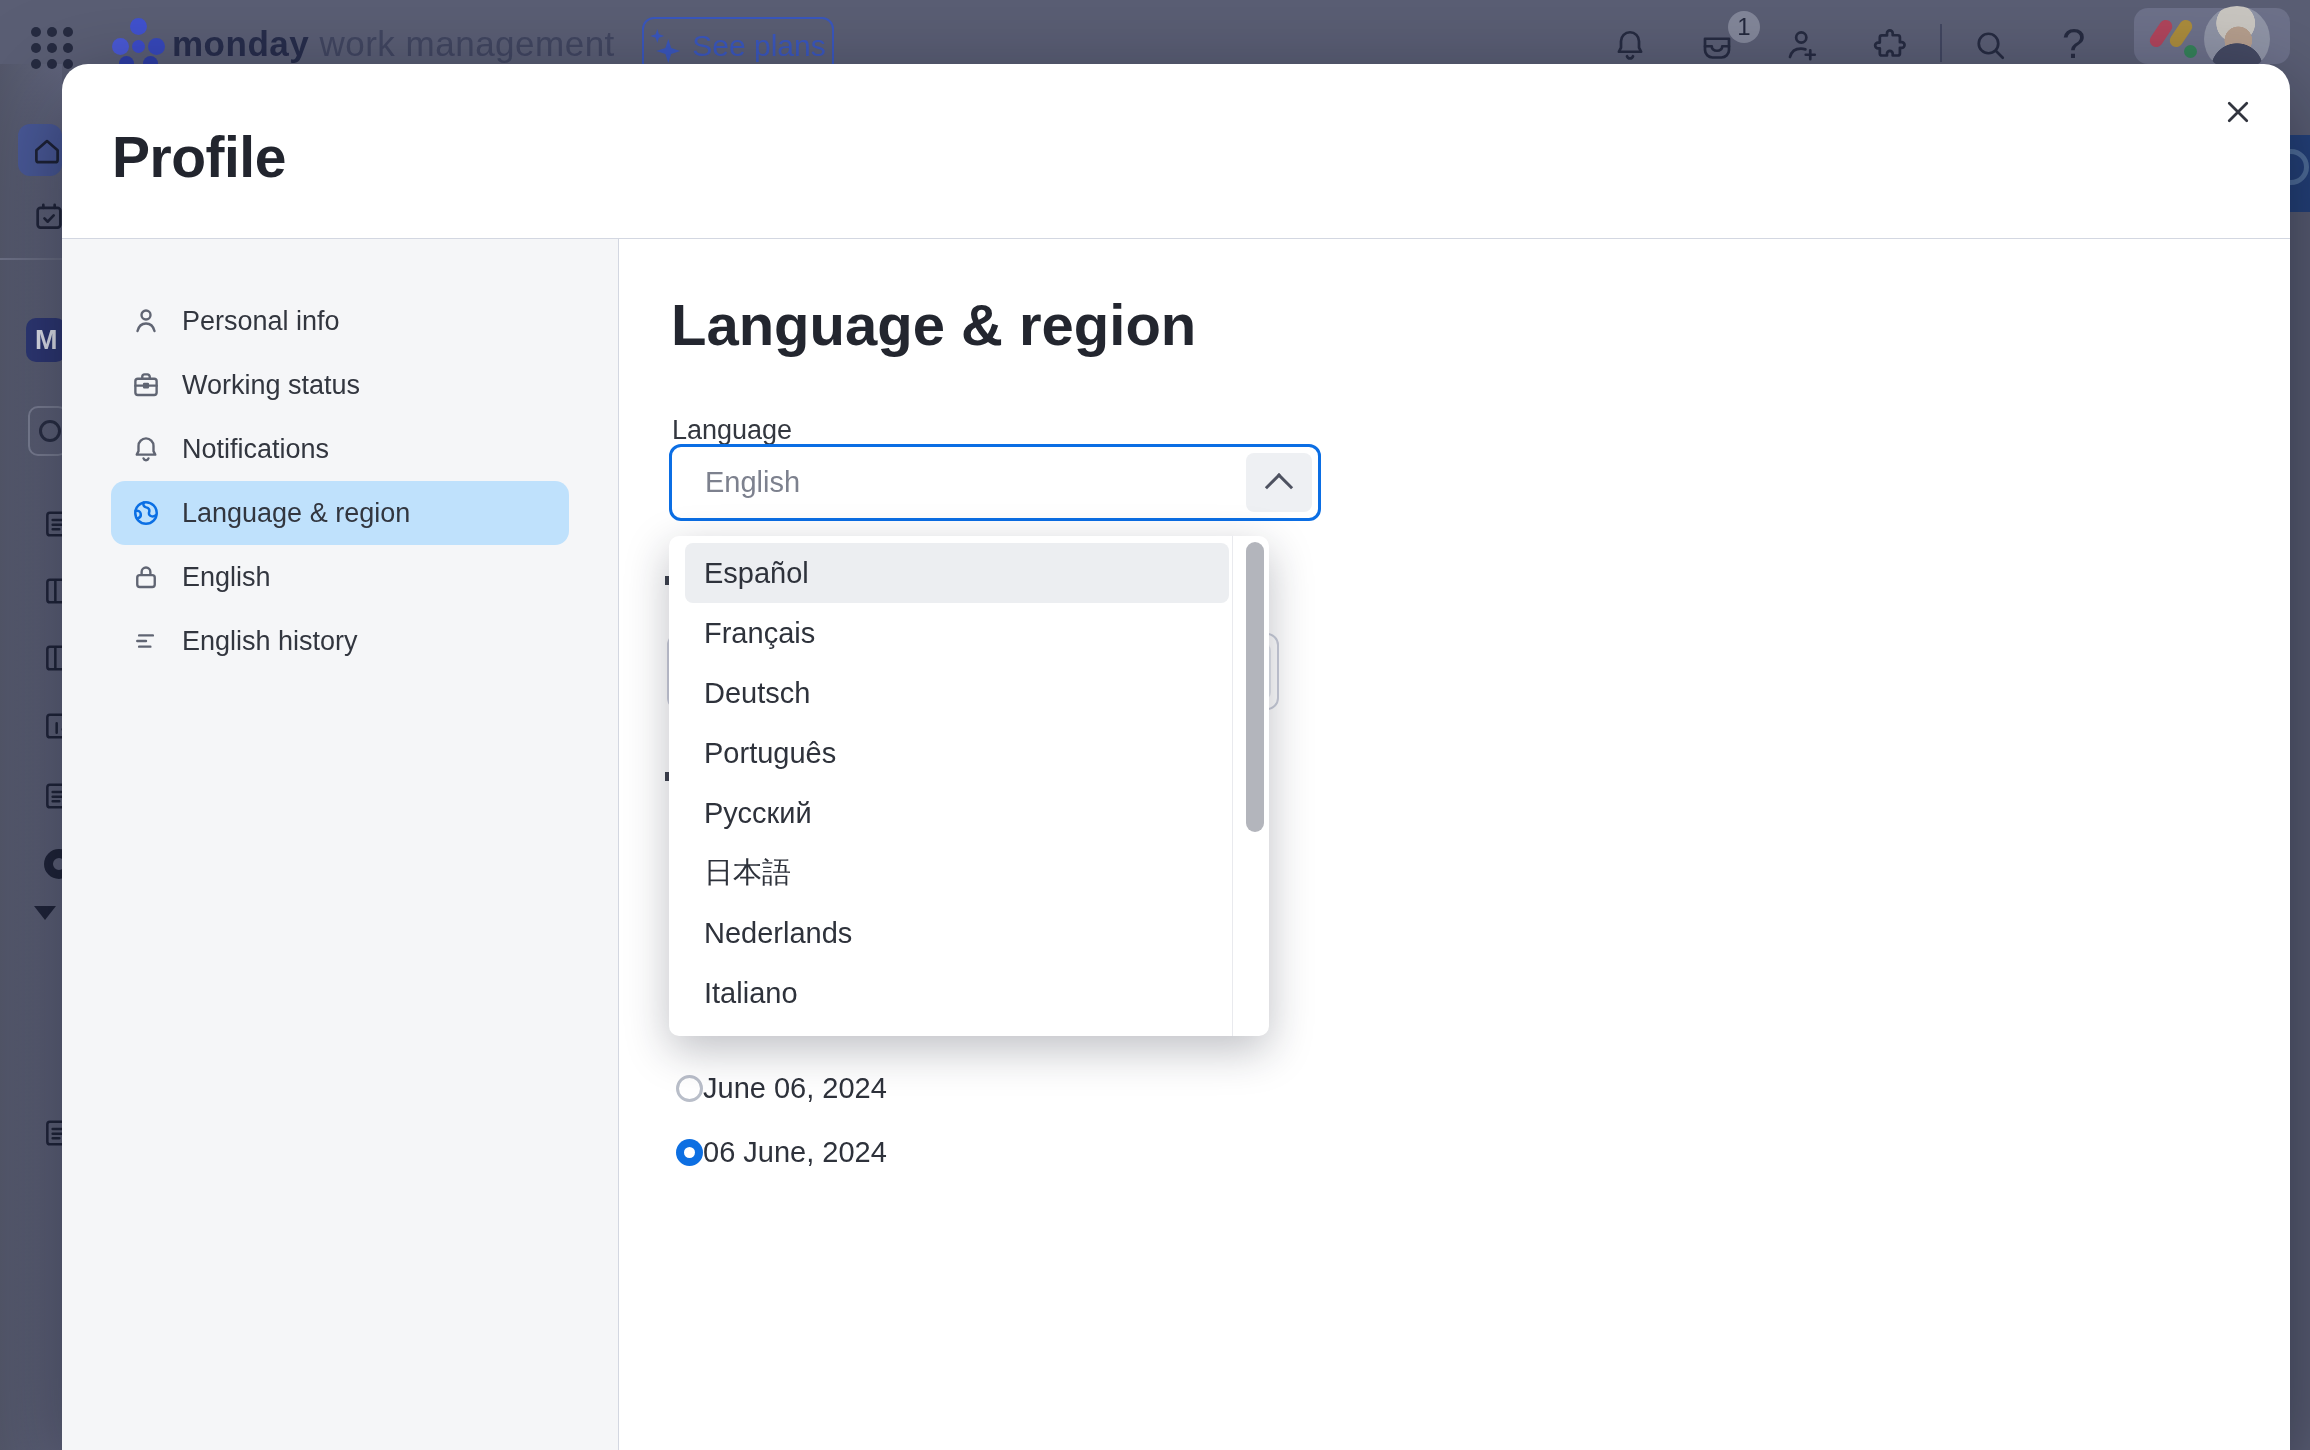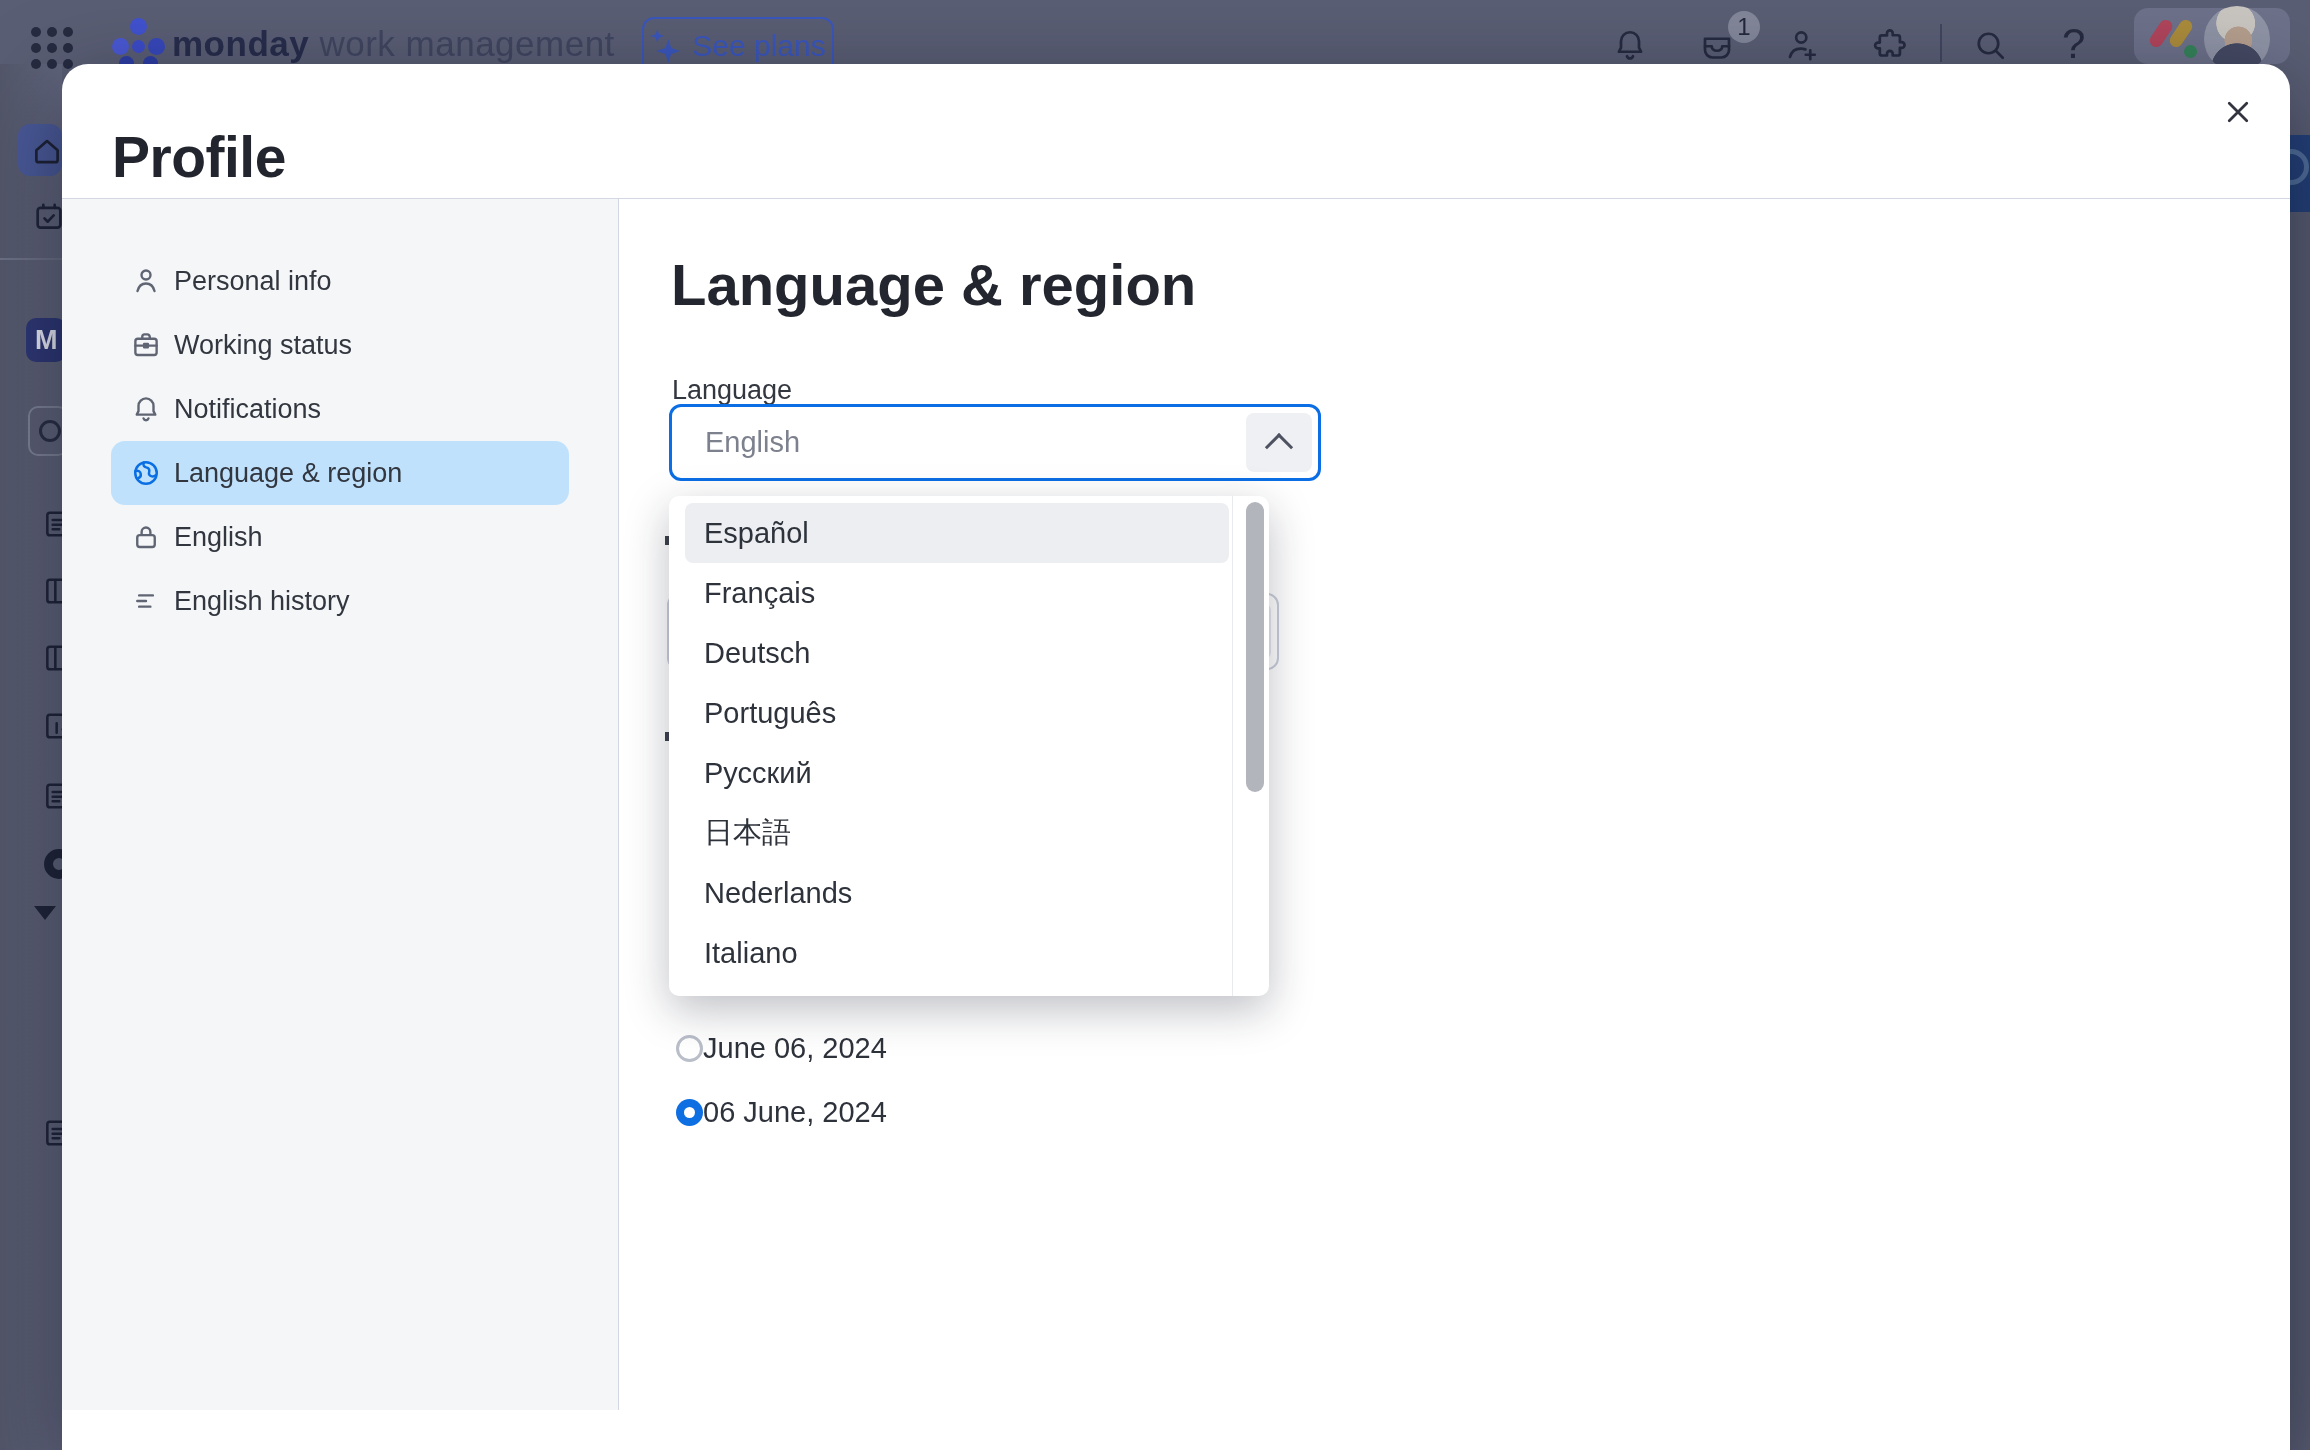--- a/index.html
+++ b/index.html
@@ -53,30 +53,30 @@
   .ls-search{position:absolute;left:28px;top:406px;width:40px;height:50px;border:2px solid #7e8297;border-radius:10px;box-sizing:border-box;}
   .ls-search i{position:absolute;left:9px;top:12px;width:16px;height:16px;border:3px solid #2a2f45;border-radius:50%;}
   .ls-pie{position:absolute;left:44px;top:849px;width:30px;height:30px;border-radius:50%;border:9px solid #20253a;box-sizing:border-box;}
   .ls-caret{position:absolute;left:34px;top:906px;width:0;height:0;border-left:11px solid transparent;
             border-right:11px solid transparent;border-top:14px solid #20253a;}
   .blue-frag{position:absolute;left:2289px;top:135px;width:21px;height:77px;background:#24427c;overflow:hidden;}
   .blue-frag i{position:absolute;left:-16px;top:14px;width:26px;height:26px;border:5px solid #51719f;border-radius:50%;}
   
   .modal{position:absolute;left:62px;top:64px;width:2228px;height:1386px;background:#fff;
          border-radius:26px 26px 0 0;z-index:10;box-shadow:0 30px 90px rgba(8,10,22,.5);overflow:hidden;}
-  .modal-header{position:relative;height:135px;border-bottom:1px solid #d3d7e1;box-sizing:border-box;}
+  .modal-header{position:relative;height:175px;border-bottom:1px solid #d3d7e1;box-sizing:border-box;}
   .modal-title{margin:0;position:absolute;left:50px;top:60px;font-size:57px;font-weight:600;color:#22252e;letter-spacing:-.5px;}
   .close-btn{position:absolute;right:30px;top:26px;width:44px;height:44px;color:#32353f;cursor:pointer;
              display:flex;align-items:center;justify-content:center;background:none;border:none;padding:0;}
   .close-btn svg{width:30px;height:30px;}
   .modal-body{display:flex;height:1211px;}
   .settings-sidebar{width:557px;background:#f5f6f8;border-right:1px solid #d3d7e1;box-sizing:border-box;
                     padding-top:50px;flex:none;}
   .nav-item{margin-left:49px;width:458px;height:64px;border-radius:14px;display:flex;align-items:center;
-            gap:13px;padding-left:20px;box-sizing:border-box;font-size:27px;color:#32363f;cursor:pointer;}
+            gap:21px;padding-left:20px;box-sizing:border-box;font-size:27px;color:#32363f;cursor:pointer;}
   .nav-item .nv-ic{width:30px;height:30px;color:#606573;flex:none;}
   .nav-item .nv-ic svg{width:100%;height:100%;display:block;}
   .nav-item.selected{background:#bfe1fc;}
   .nav-item.selected .nv-ic{color:#0b6fe4;}
   .settings-content{position:relative;flex:1;}
   .content-heading{margin:0;position:absolute;left:52px;top:52px;font-size:58px;font-weight:600;color:#23262f;}
   .field-label{position:absolute;left:53px;top:176px;font-size:27px;color:#33373f;}
   .lang-field{position:absolute;left:50px;top:205px;width:652px;height:77px;border:3px solid #0b6ee4;
               border-radius:12px;background:#fff;box-sizing:border-box;z-index:2;display:flex;align-items:center;cursor:pointer;}
   .lang-field .value{margin-left:33px;font-size:29px;color:#7d818e;}

